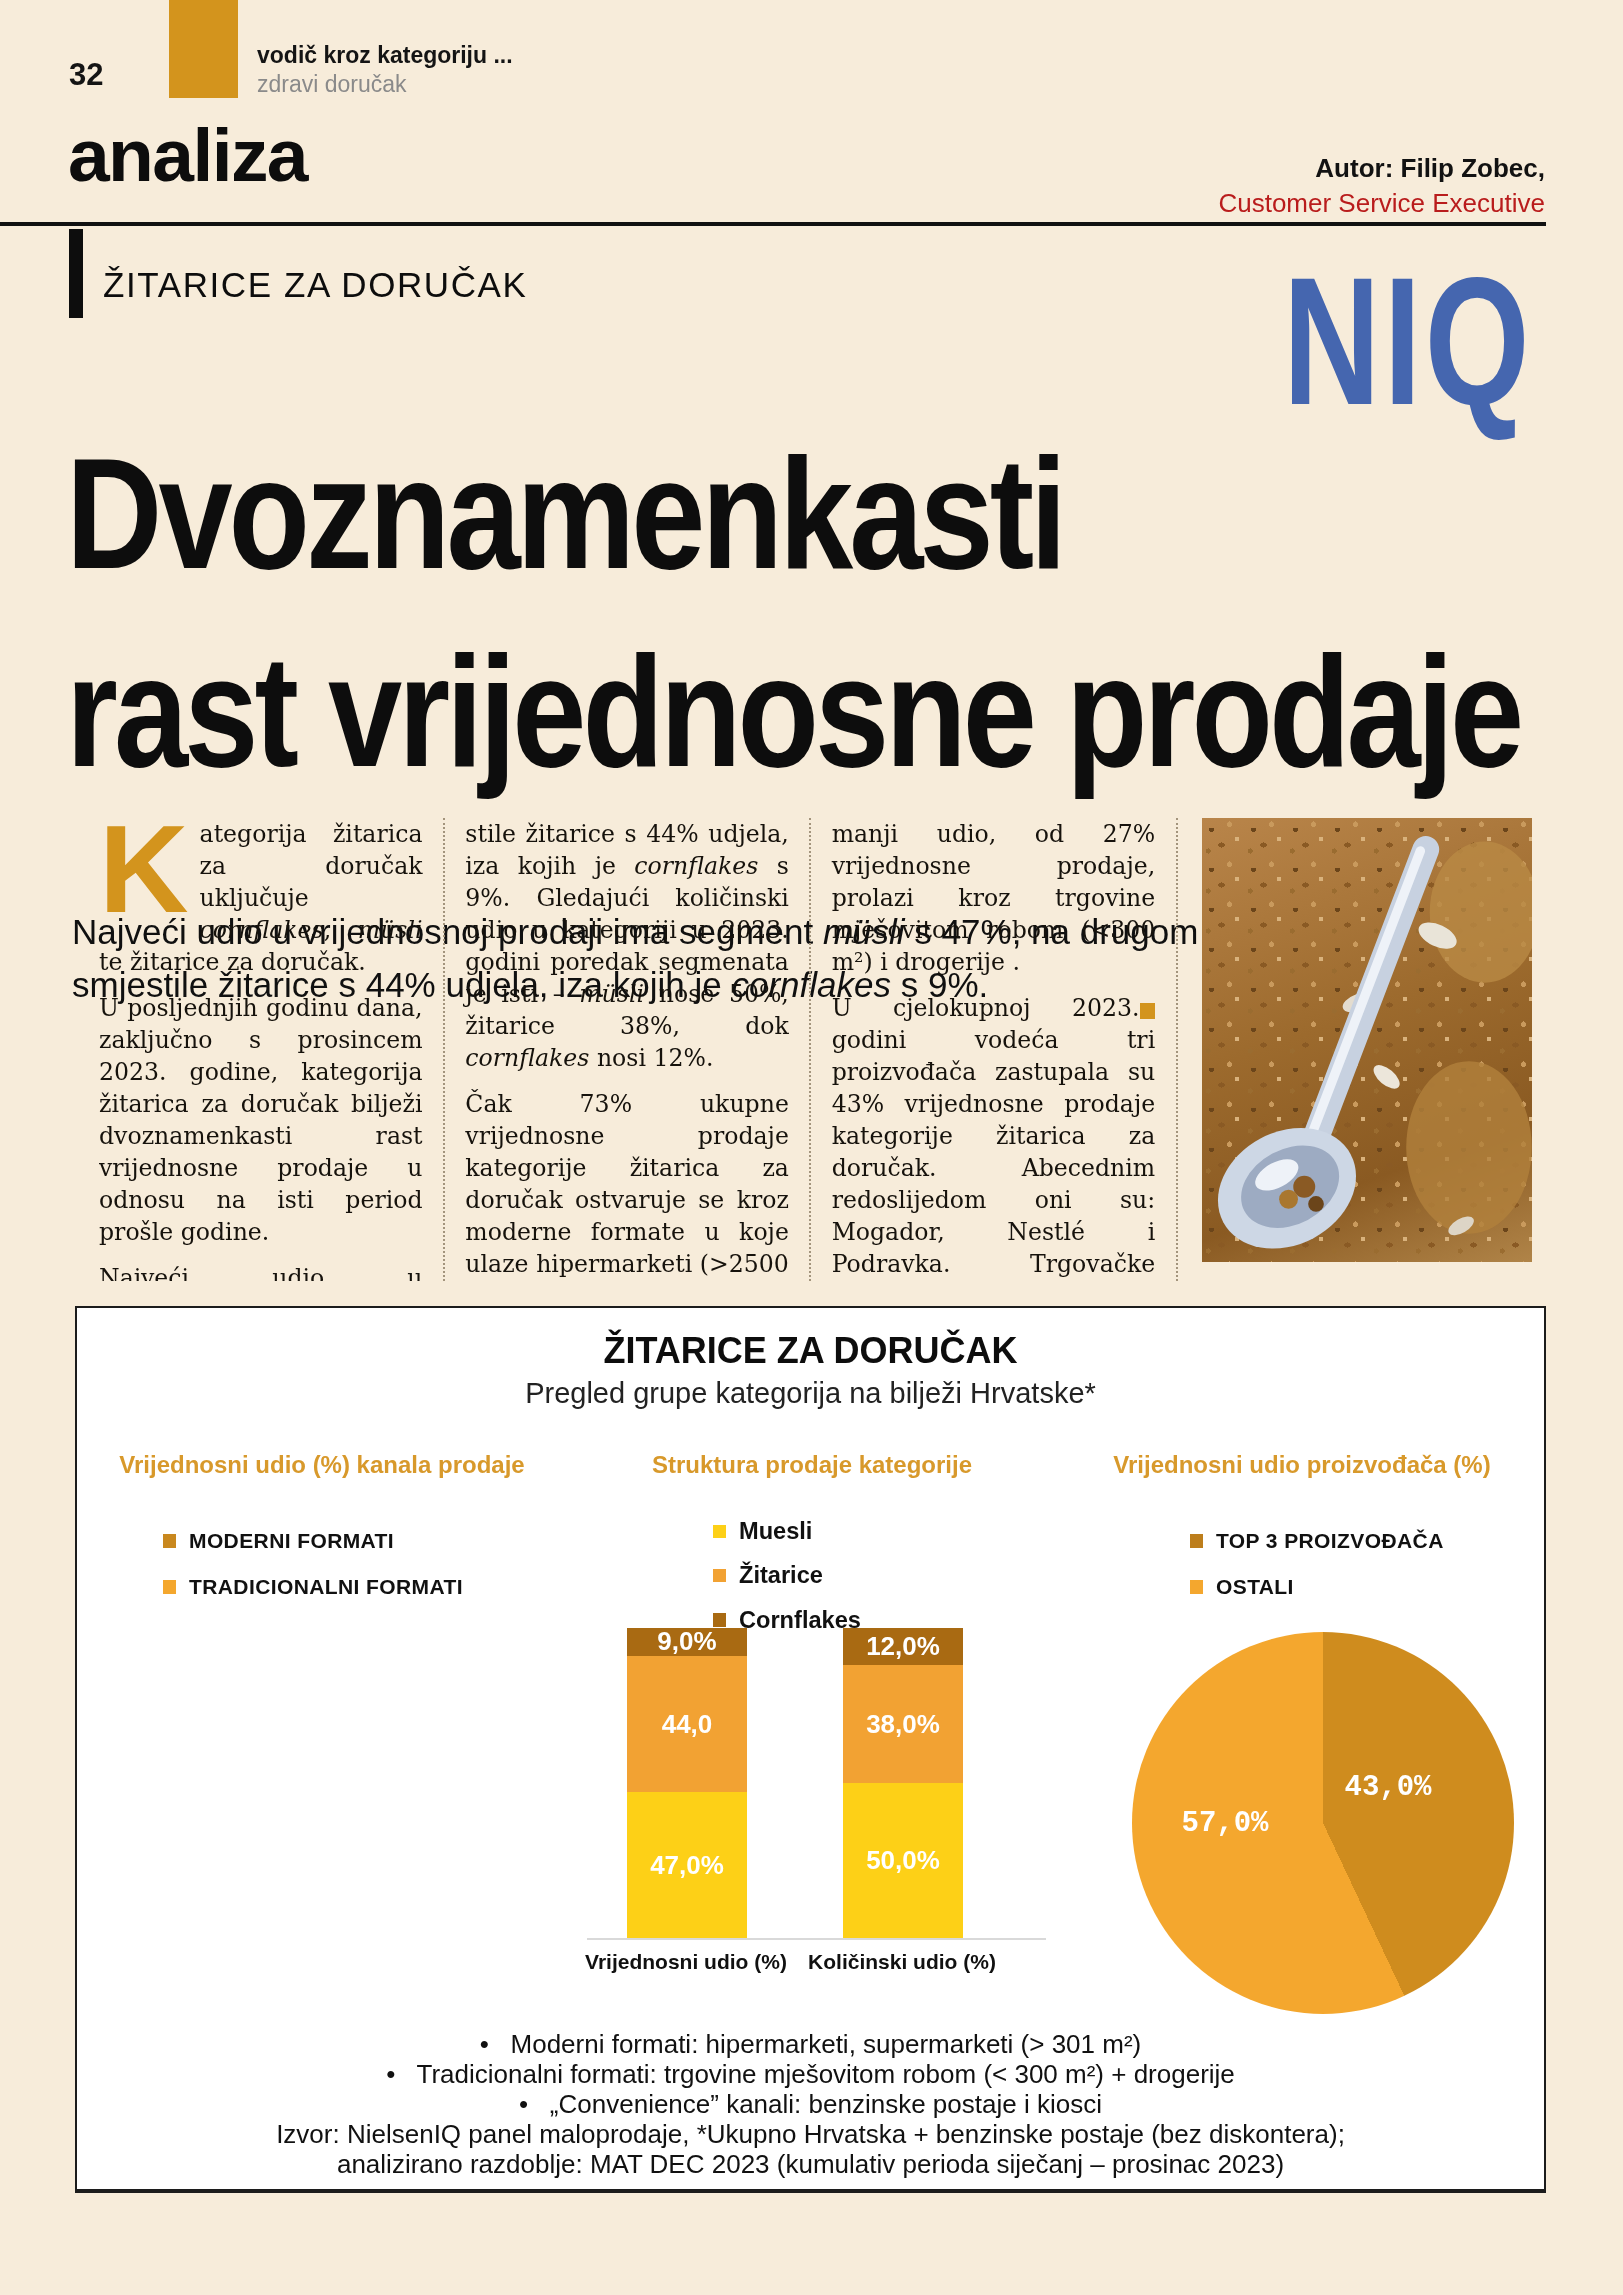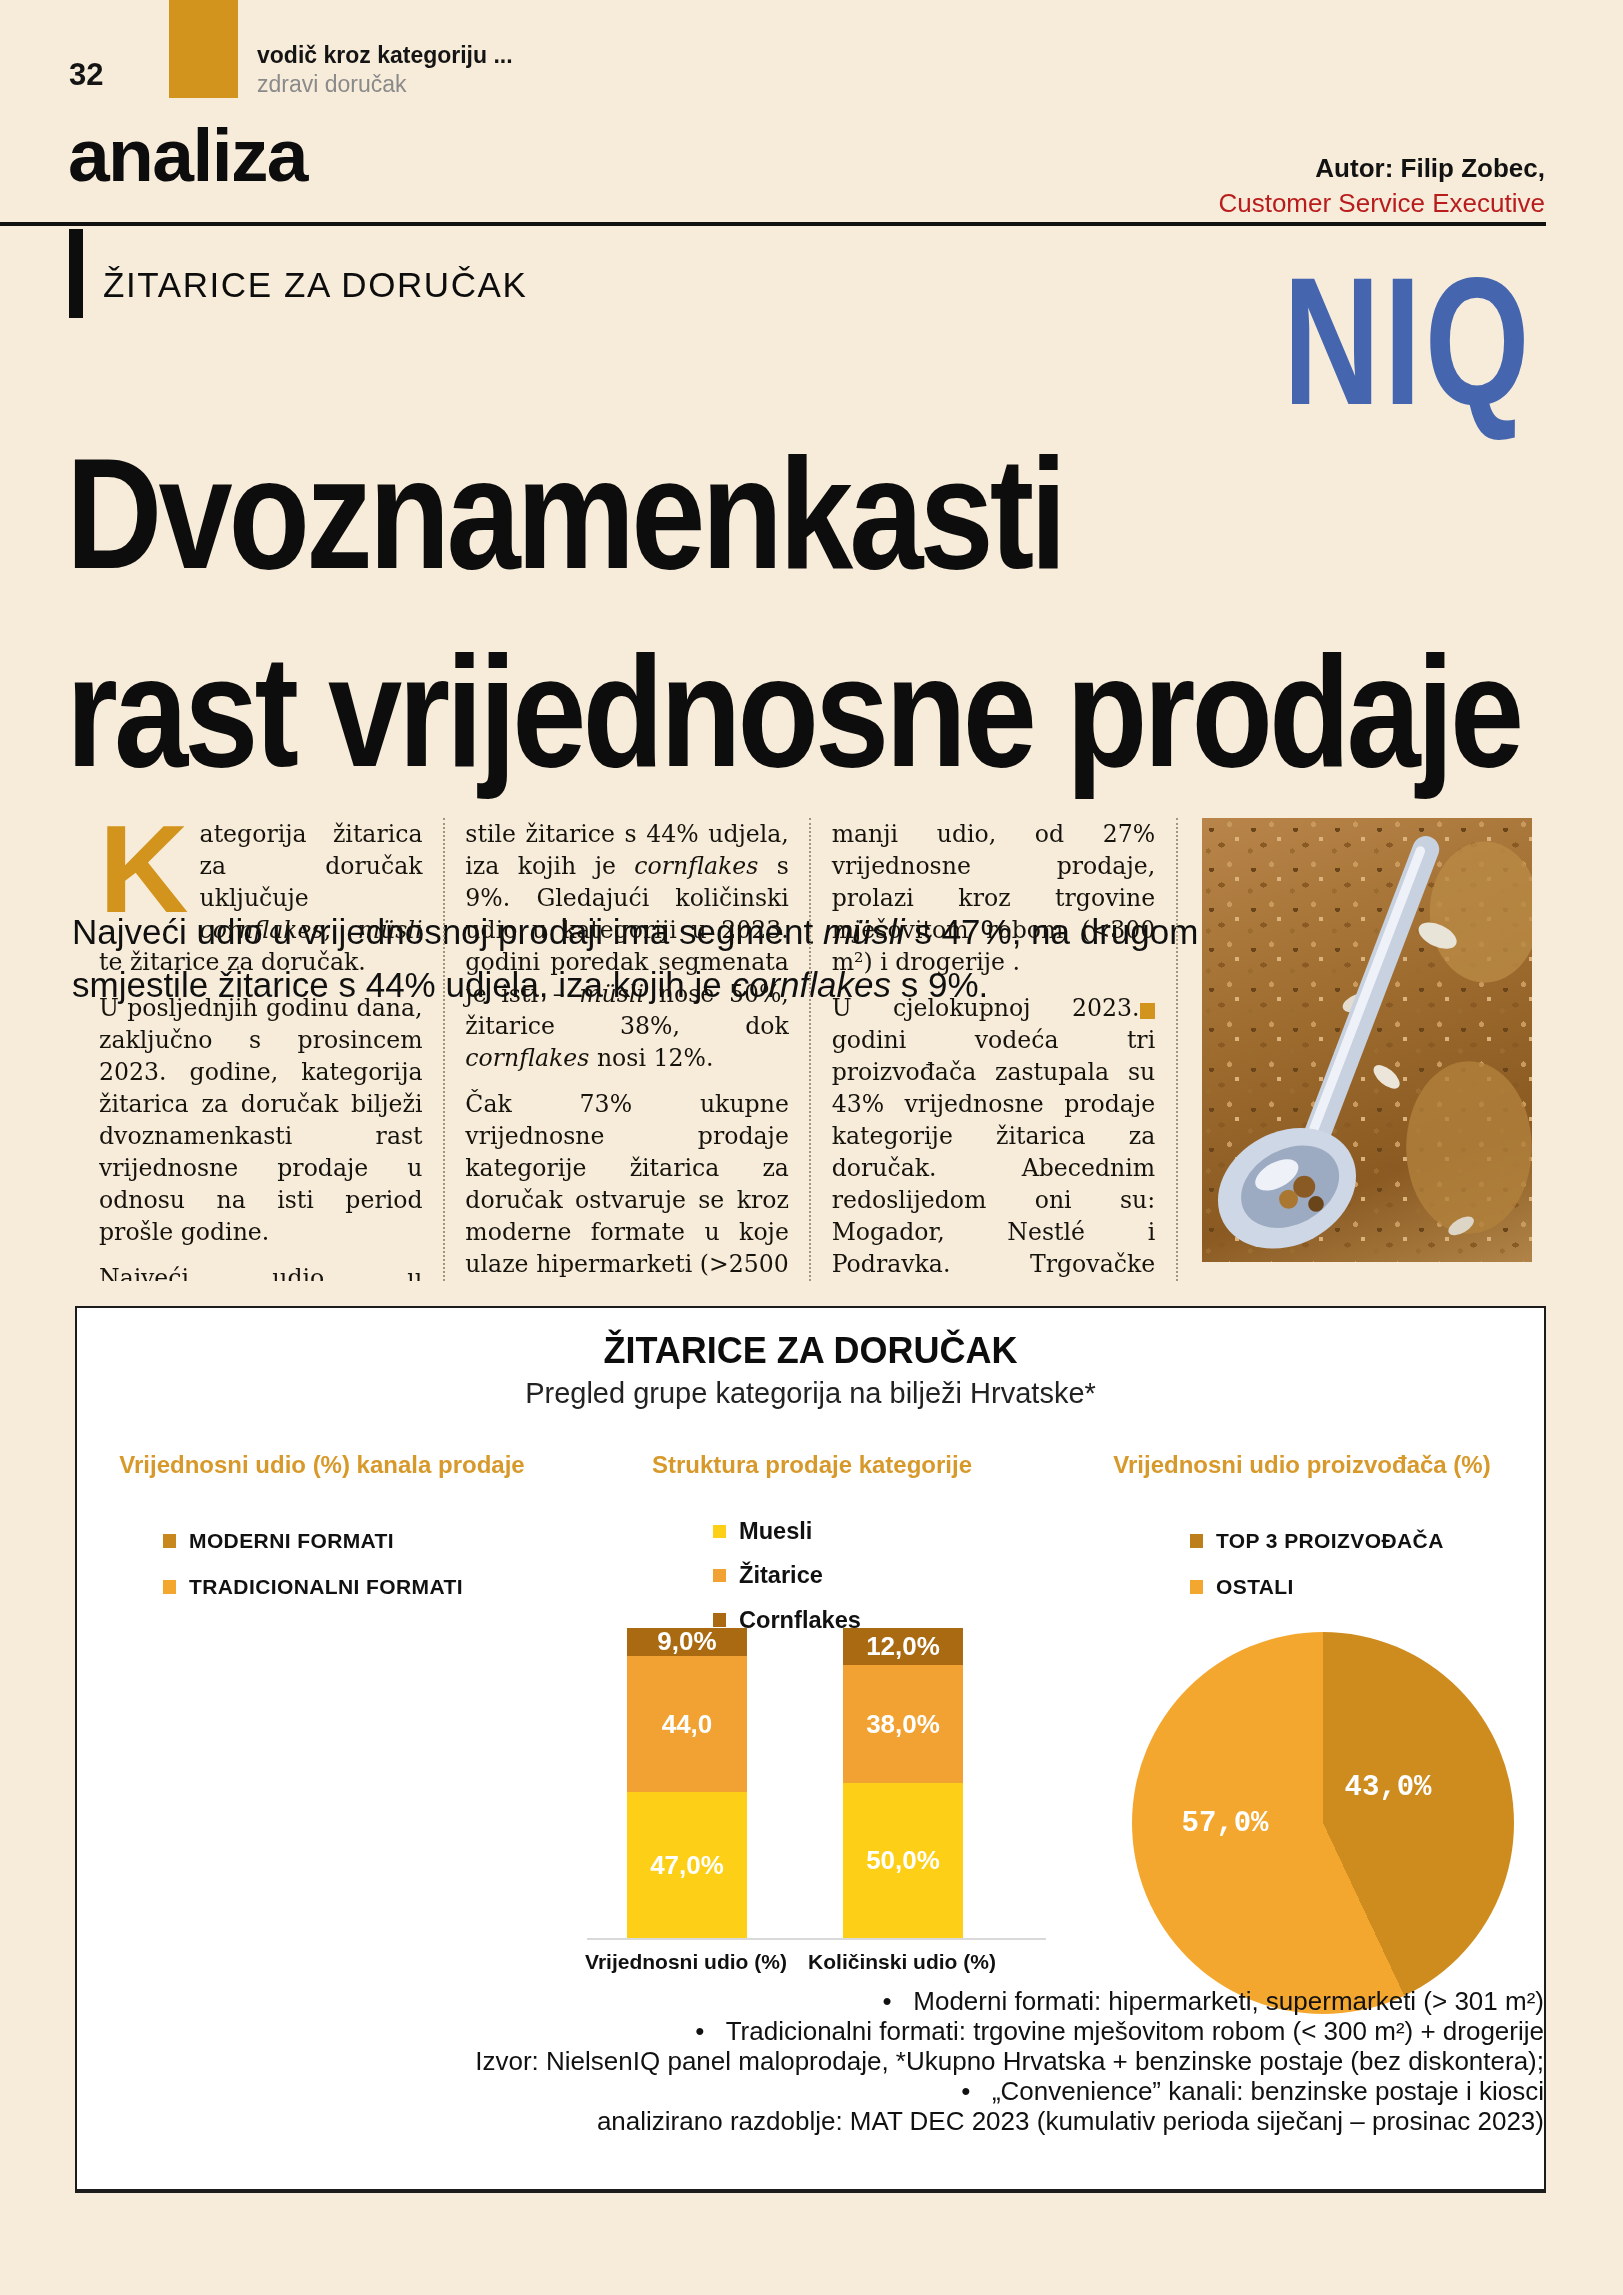--- a/index.html
+++ b/index.html
@@ -69,21 +69,21 @@
   .pie-left{left:49px;top:321px;}
   .pie-right{left:1055px;top:324px;font-family:Liberation Mono, monospace;}
   .pie-label{position:absolute;transform:translate(-50%,-50%);color:#fff;font-size:29px;font-weight:700;}
   .stackbar{position:absolute;top:320px;width:120px;height:310px;display:flex;flex-direction:column-reverse;}
   .bar-1{left:550px;} .bar-2{left:766px;}
   .seg{display:flex;align-items:center;justify-content:center;}
   .seg span{color:#fff;font-size:26px;font-weight:700;}
   .axis-line{position:absolute;left:510px;top:630px;width:459px;height:2.4px;background:#d9d9d9;}
   .bar-xlabel{position:absolute;top:642px;width:220px;text-align:center;font-size:21px;font-weight:700;color:#111;}
   .xl-1{left:499px;} .xl-2{left:715px;}
-  .footnotes{position:absolute;left:0;top:678px;width:100%;text-align:right;font-size:26px;line-height:30px;color:#111;}
+  .footnotes{position:absolute;left:0;top:721px;width:100%;text-align:center;font-size:26px;line-height:30px;color:#111;}
   .footnotes div{white-space:pre;}
   [data-richtext] i{font-style:italic;}
 </style>
 </head>
 <body>
 
 <div class="page-number">32</div>
 <div class="corner-block"></div>
 <div class="kicker">
   <span class="b">vodič kroz kategoriju ...</span>
@@ -219,18 +219,18 @@
   <div class="bar-xlabel xl-2">Količinski udio (%)</div>
 
   <div class="pie pie-right" style="background: conic-gradient(rgb(207, 140, 30) 0deg, rgb(207, 140, 30) 154.8deg, rgb(244, 167, 46) 154.8deg, rgb(244, 167, 46) 360deg);">
     <span class="pie-label" style="left:256px;top:155px">43,0%</span>
     <span class="pie-label" style="left:93px;top:191px">57,0%</span>
   </div>
 
   <div class="footnotes">
     <div>•   Moderni formati: hipermarketi, supermarketi (&gt; 301 m²)</div>
     <div>•   Tradicionalni formati: trgovine mješovitom robom (&lt; 300 m²) + drogerije</div>
+    <div>•   „Convenience” kanali: benzinske postaje i kiosci</div>
     <div>Izvor: NielsenIQ panel maloprodaje, *Ukupno Hrvatska + benzinske postaje (bez diskontera);</div>
-    <div>•   „Convenience” kanali: benzinske postaje i kiosci</div>
     <div>analizirano razdoblje: MAT DEC 2023 (kumulativ perioda siječanj – prosinac 2023)</div>
   </div>
 </div>
 
 
 </body></html>

